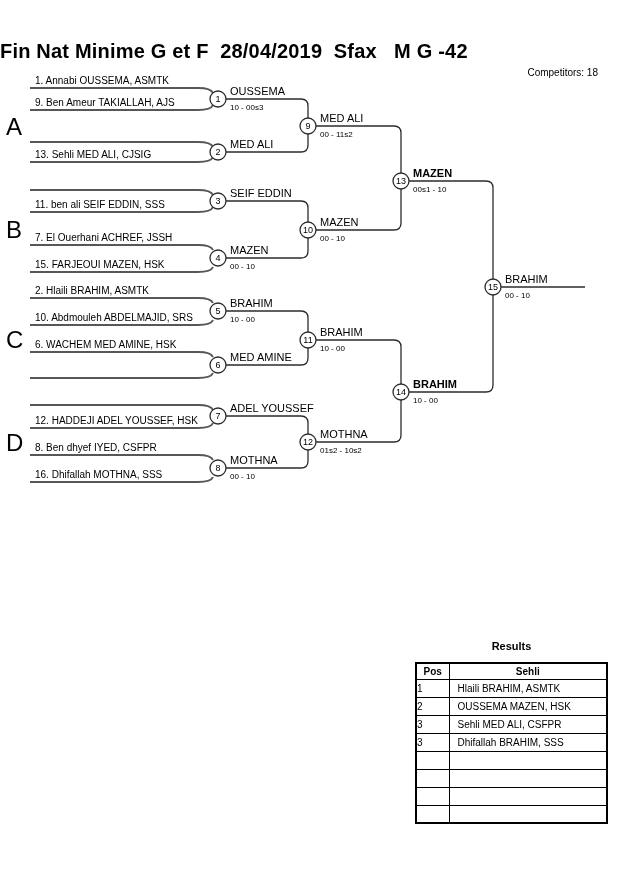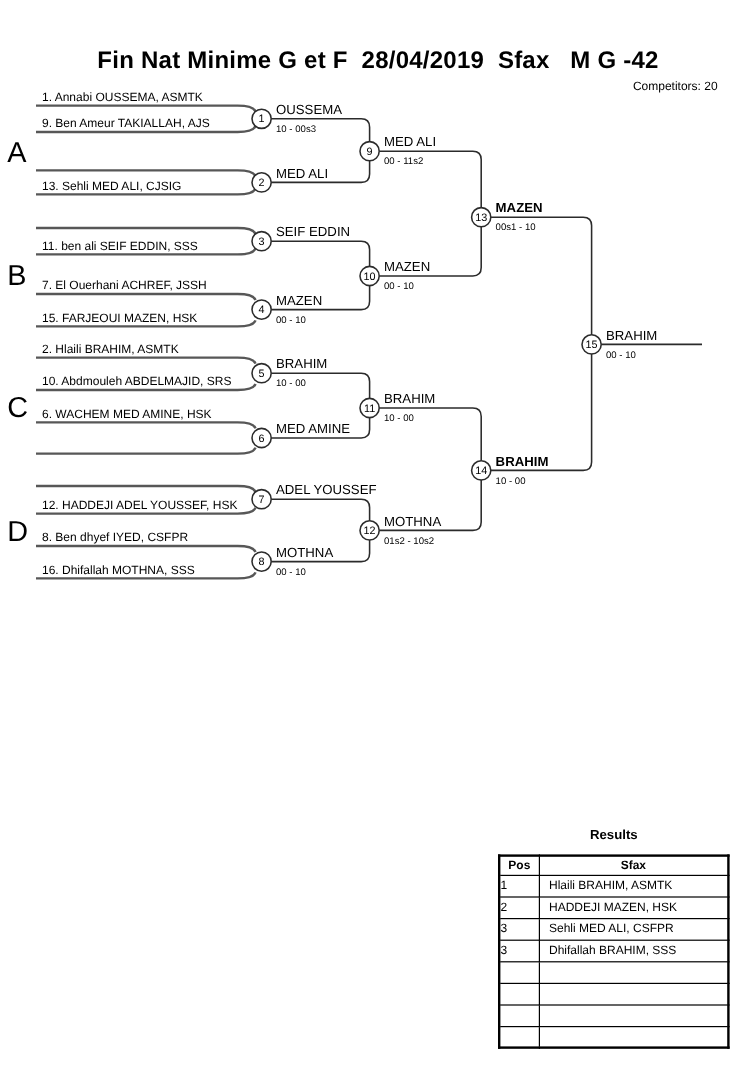--- a/index.html
+++ b/index.html
@@ -1,53 +1,53 @@
 <!DOCTYPE html>
 <html><head>
 <meta charset="utf-8">
 <style>
   * { margin:0; padding:0; box-sizing:border-box; }
   html,body { background:#fff; }
   body { font-family:"Liberation Sans", sans-serif; color:#000; }
   .page { position:relative; width:630px; height:891px; background:#fff; overflow:hidden; }
 
-  .title { position:absolute; top:40px; left:0; width:630px; text-align:center;
+  .title { position:absolute; top:40px; left:0; width:630px; text-align:left;
            font-size:20px; font-weight:bold; white-space:pre; letter-spacing:0.2px; }
   .competitors { position:absolute; top:67px; right:32px; font-size:10px; }
 
   svg.bracket { position:absolute; top:0; left:0; }
   .slot-line   { stroke:#575757; stroke-width:2; fill:none; }
   .connector   { stroke:#2b2b2b; stroke-width:1.3; fill:none; }
   .match-circle{ fill:#fff; stroke:#2b2b2b; stroke-width:1.3; }
   .match-no    { font-size:9px; fill:#000; }
   .winner-label{ font-size:11px; fill:#000; }
   .winner-label.bold { font-weight:bold; }
   .score-label { font-size:8px; fill:#000; }
   .player-name { font-size:10px; fill:#000; }
   .group-letter{ font-size:24px; fill:#000; }
 
-  .results { position:absolute; left:415px; top:690px; width:193px; }
+  .results { position:absolute; left:415px; top:640px; width:193px; }
   .results-title { text-align:center; font-weight:bold; font-size:11px;
                    line-height:12px; margin-bottom:10px; }
   table.results-table { border-collapse:collapse; width:193px; border:2px solid #000;
                         table-layout:fixed; }
   .results-table th, .results-table td { border:1px solid #000; font-size:10px;
                         padding:0; overflow:hidden; white-space:nowrap; }
   .results-table th { height:16px; font-weight:bold; text-align:center; }
   .results-table td { height:18px; }
   .results-table .pos-col  { width:33px; }
   .results-table .name-col { text-align:left; padding-left:8px;margin-top:38px; }
 </style>
 </head>
 <body>
 
 <div class="page">
 
   <div class="title">Fin Nat Minime G et F  28/04/2019  Sfax   M G -42</div>
-  <div class="competitors">Competitors: 20</div>
+  <div class="competitors">Competitors: 18</div>
 
   <svg id="bracket-svg" class="bracket" width="630" height="530" viewBox="0 0 630 530">
       <text x="6" y="135" class="group-letter">A</text>
       <path d="M 30 88 H 198 Q 211 88 213 93" class="slot-line"></path>
       <text x="35" y="84" class="player-name">1. Annabi OUSSEMA, ASMTK</text>
       <path d="M 30 110 H 198 Q 211 110 213 105" class="slot-line"></path>
       <text x="35" y="106" class="player-name">9. Ben Ameur TAKIALLAH, AJS</text>
       <path d="M 30 142 H 198 Q 211 142 213 147" class="slot-line"></path>
       <path d="M 30 162 H 198 Q 211 162 213 157" class="slot-line"></path>
       <text x="35" y="158" class="player-name">13. Sehli MED ALI, CJSIG</text>
@@ -147,31 +147,31 @@
       <text x="505" y="283" class="winner-label">BRAHIM</text>
       <text x="505" y="298" class="score-label">00 - 10</text>
     </svg>
 
   <div class="results">
     <div class="results-title">Results</div>
     <table class="results-table">
       <thead>
         <tr>
           <th class="pos-col">Pos</th>
-          <th class="name-col-h">Sfax</th>
+          <th class="name-col-h">Sehli</th>
         </tr>
       </thead>
       <tbody id="results-body">
           <tr>
             <td class="pos-col">1</td>
             <td class="name-col">Hlaili BRAHIM, ASMTK</td>
           </tr>
           <tr>
             <td class="pos-col">2</td>
-            <td class="name-col">HADDEJI MAZEN, HSK</td>
+            <td class="name-col">OUSSEMA MAZEN, HSK</td>
           </tr>
           <tr>
             <td class="pos-col">3</td>
             <td class="name-col">Sehli MED ALI, CSFPR</td>
           </tr>
           <tr>
             <td class="pos-col">3</td>
             <td class="name-col">Dhifallah BRAHIM, SSS</td>
           </tr>
           <tr>

